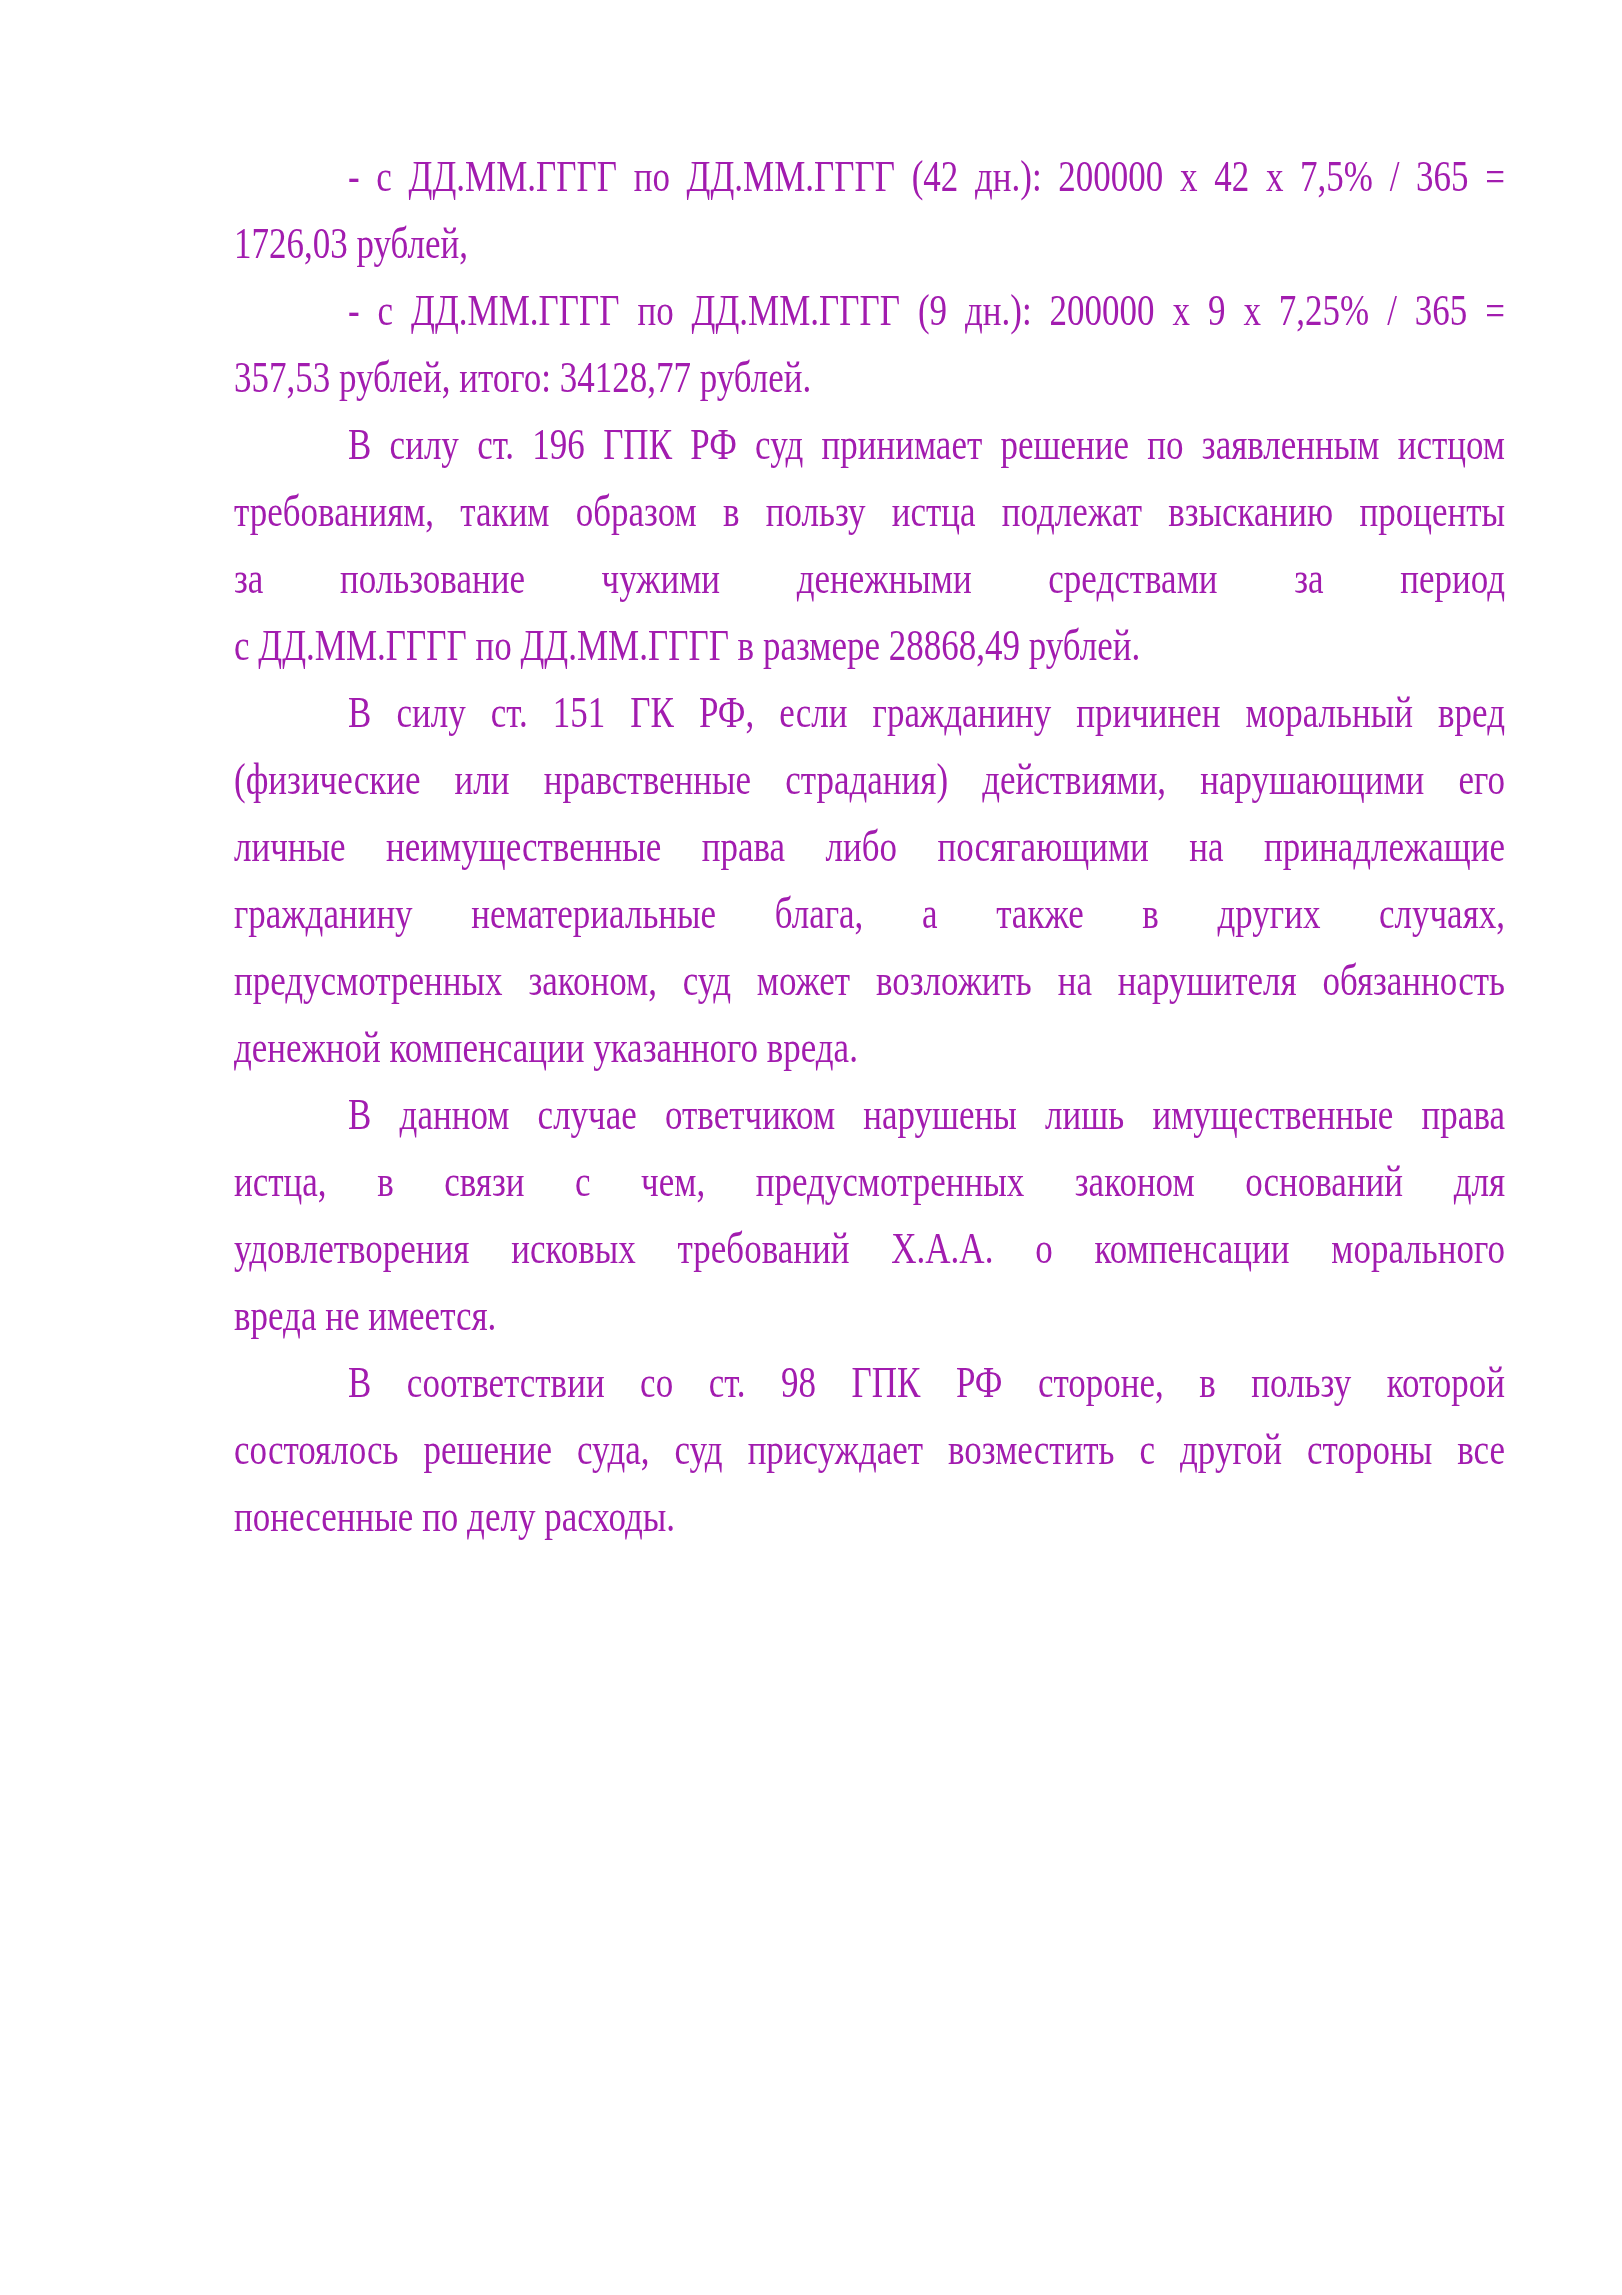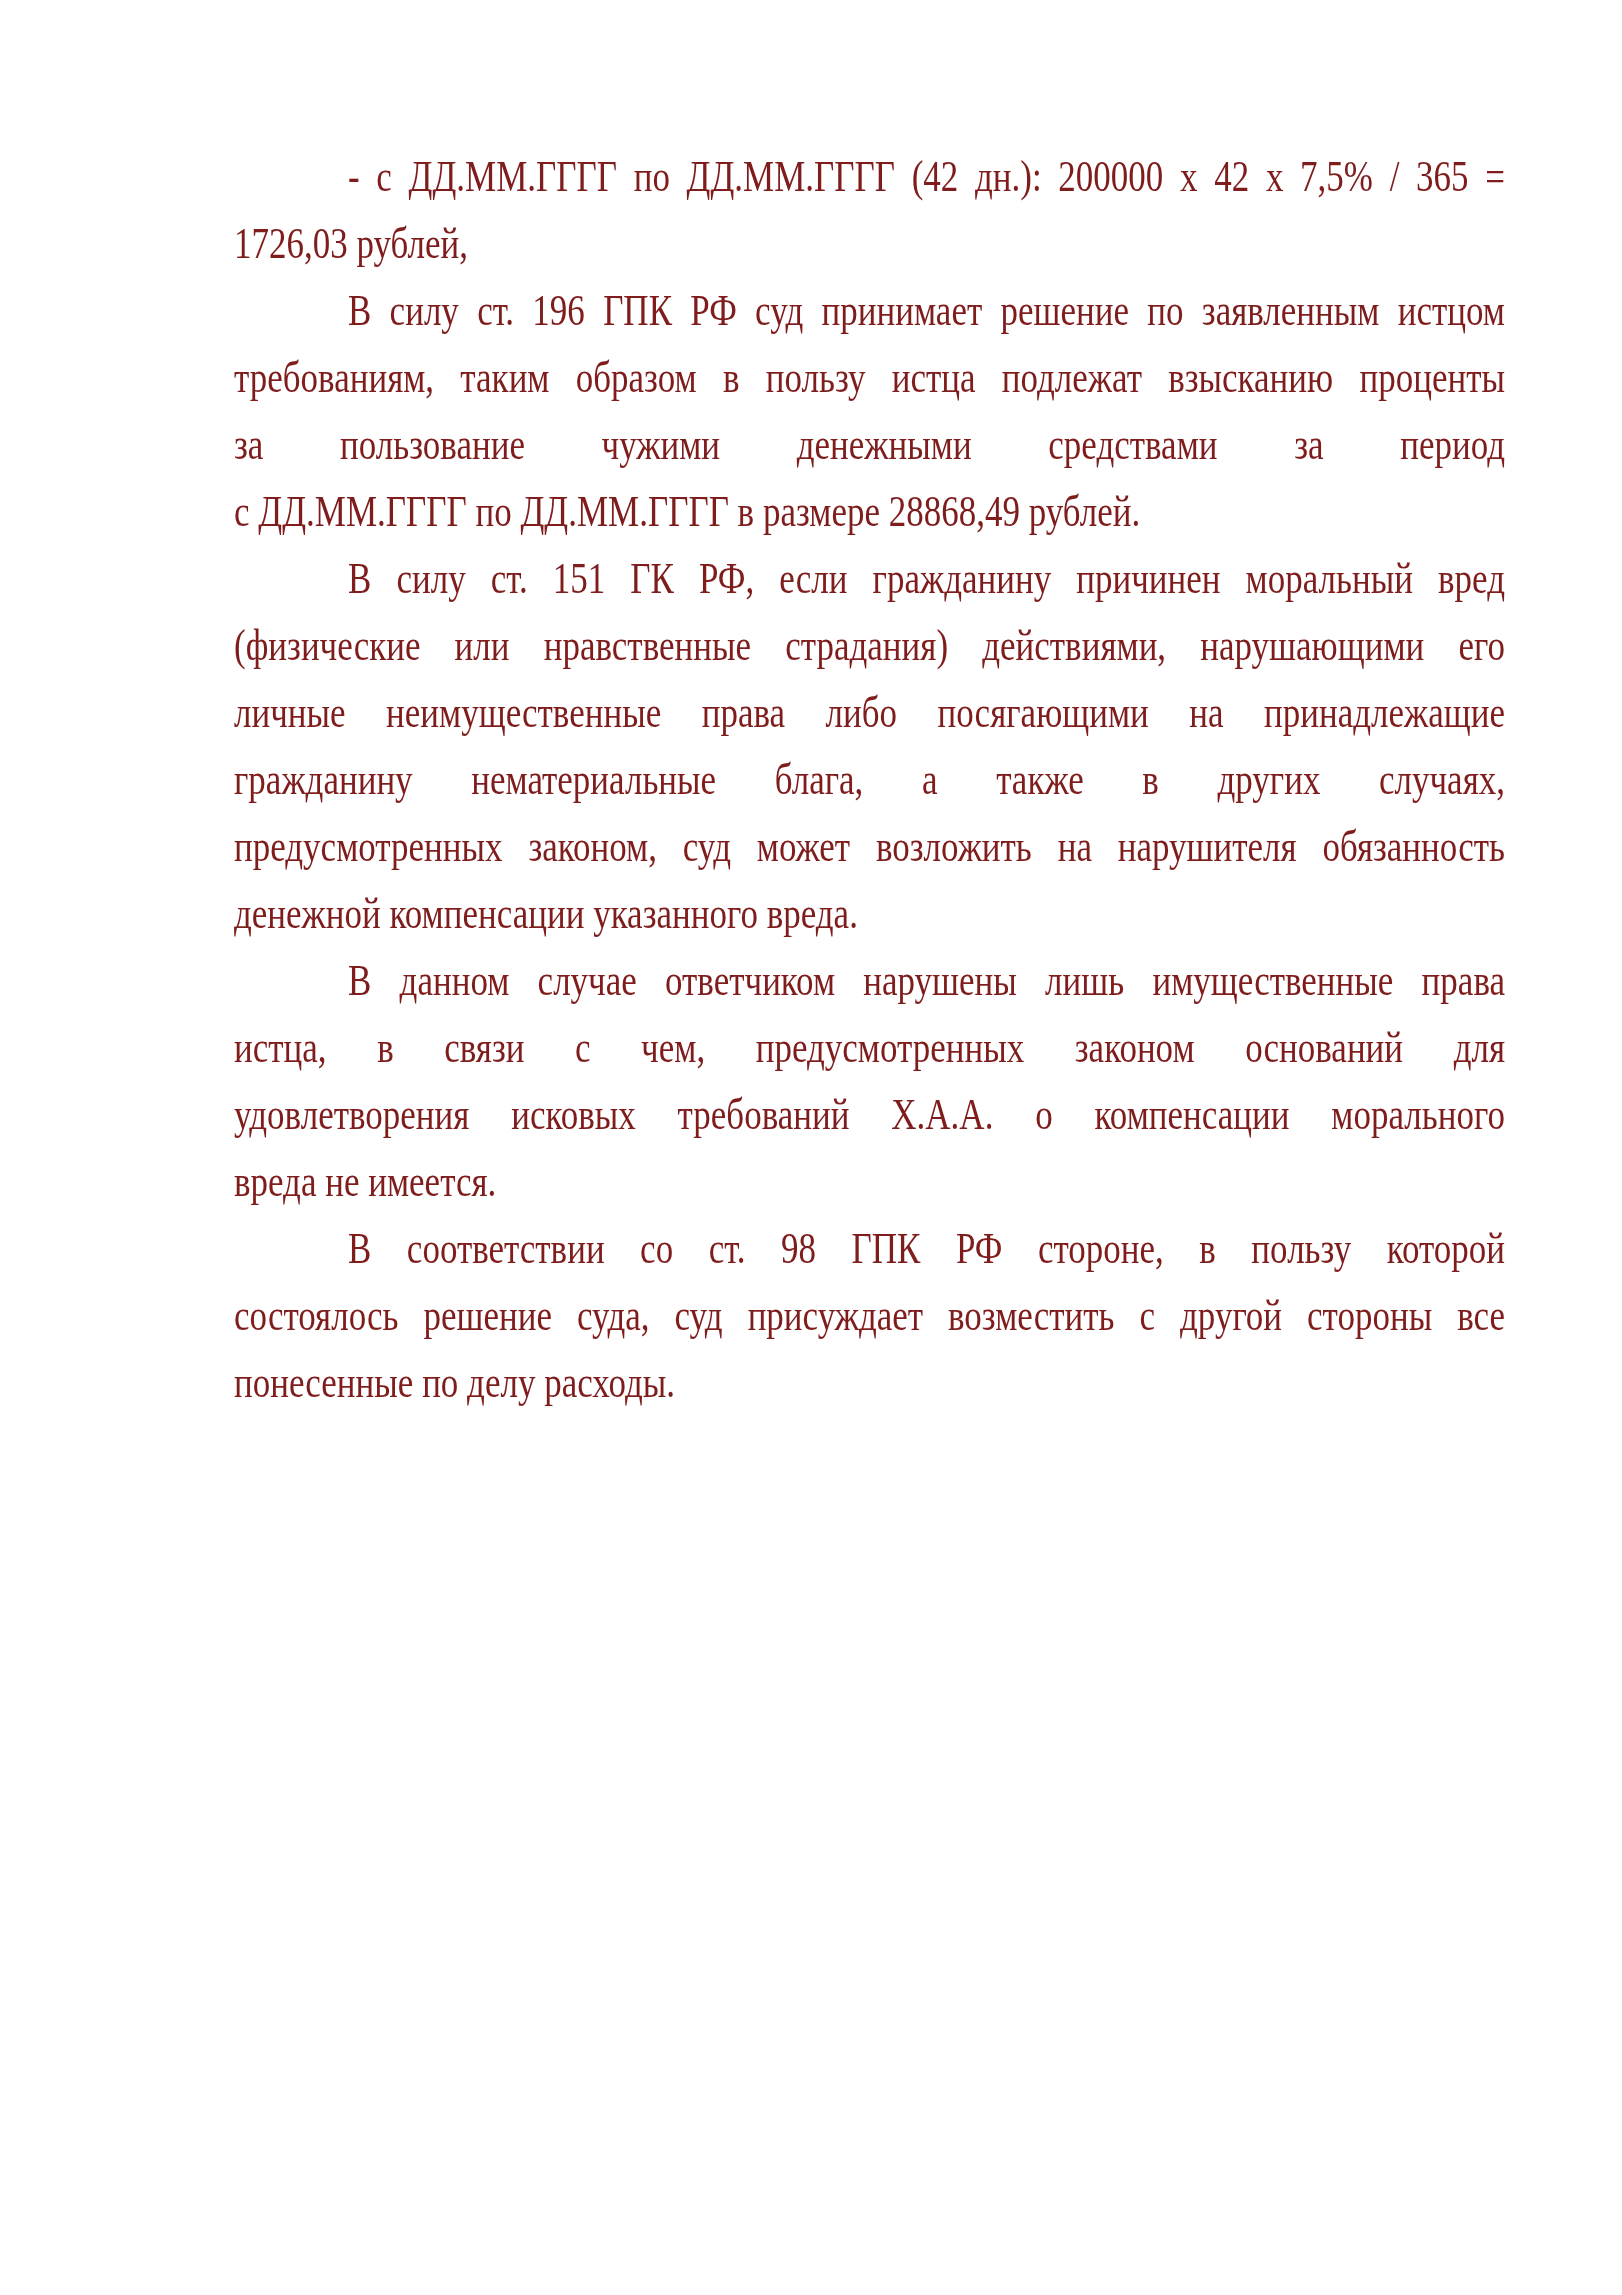--- a/index.html
+++ b/index.html
@@ -45,24 +45,28 @@
     text-align-last: left;
   }
   .line.first {
     text-indent: 114px;
   }
 </style>
 </head>
 <body>
 
 <div class="page" style="background: rgb(255, 255, 255);">
-  <main class="content" style="color: #7f1d1d;">
+  <main class="content" style="color: #a21caf;">
       <div class="paragraph">
         <div class="line first fill">- с ДД.ММ.ГГГГ по ДД.ММ.ГГГГ (42 дн.): 200000 х 42 х 7,5% / 365 =</div>
         <div class="line last">1726,03 рублей,</div>
+      </div>
+      <div class="paragraph">
+        <div class="line first fill">- с ДД.ММ.ГГГГ по ДД.ММ.ГГГГ (9 дн.): 200000 х 9 х 7,25% / 365 =</div>
+        <div class="line last">357,53 рублей, итого: 34128,77 рублей.</div>
       </div>
       <div class="paragraph">
         <div class="line first fill">В силу ст. 196 ГПК РФ суд принимает решение по заявленным истцом</div>
         <div class="line fill">требованиям, таким образом в пользу истца подлежат взысканию проценты</div>
         <div class="line fill">за пользование чужими денежными средствами за период</div>
         <div class="line last">с ДД.ММ.ГГГГ по ДД.ММ.ГГГГ в размере 28868,49 рублей.</div>
       </div>
       <div class="paragraph">
         <div class="line first fill">В силу ст. 151 ГК РФ, если гражданину причинен моральный вред</div>
         <div class="line fill">(физические или нравственные страдания) действиями, нарушающими его</div>

